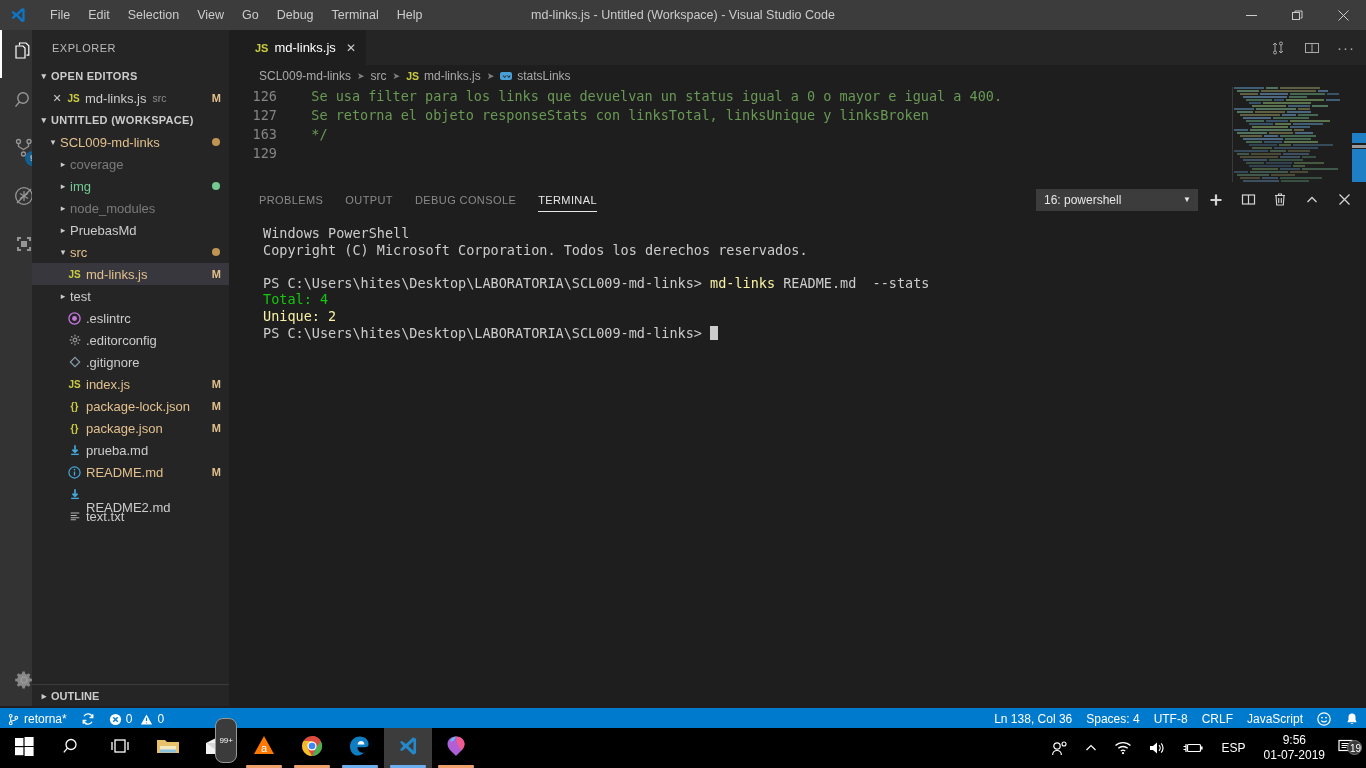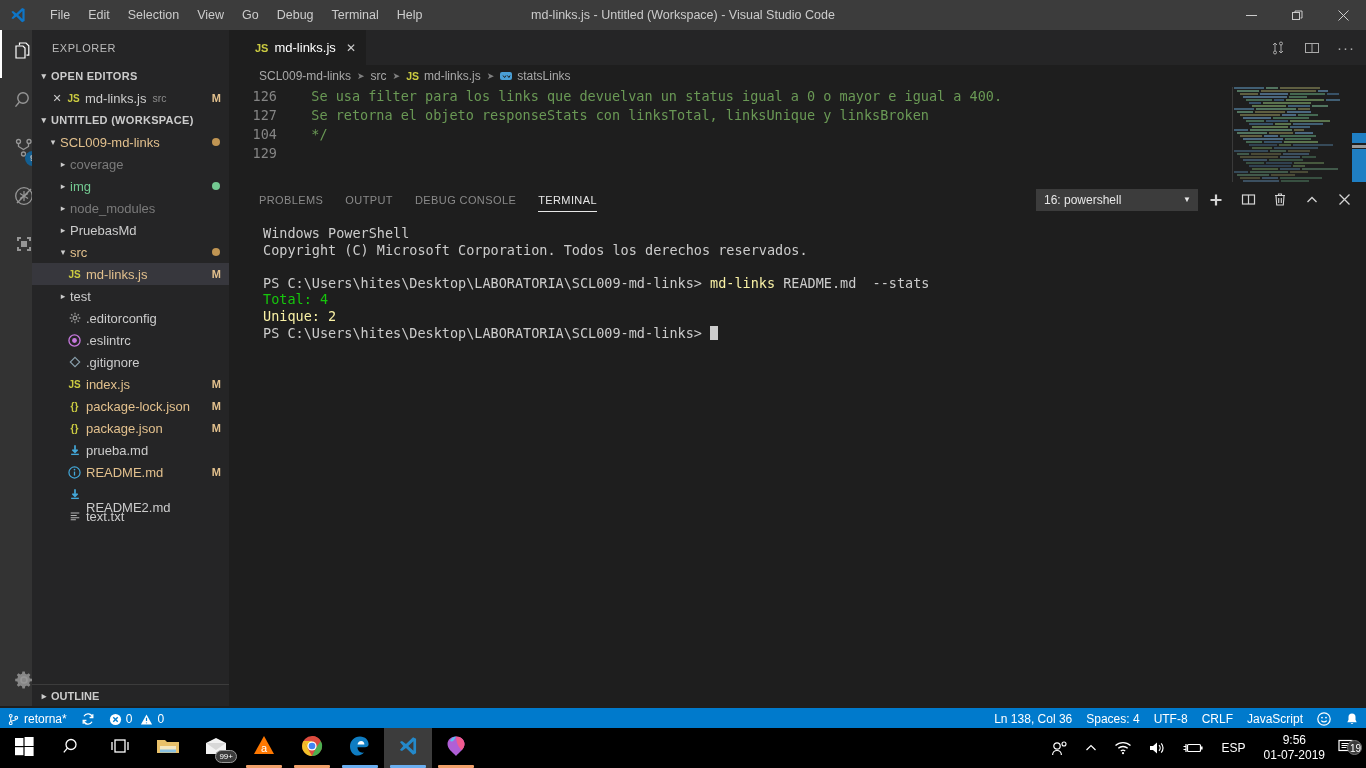--- a/index.html
+++ b/index.html
@@ -156,21 +156,21 @@
   .tray-lang { font-size: 12px; padding: 0 10px; color: #ffffff; }
   .tray-clock { font-size: 12px; line-height: 15px; text-align: center; padding: 0 8px; color: #ffffff; }
   .tray-notif { padding: 0 10px 0 4px; position: relative; display:flex; align-items:center; }
   .notif-count {
     position: absolute; right: 4px; bottom: 4px; background: #3b3b3b; color: #fff;
     font-size: 10px; border-radius: 50%; width: 15px; height: 15px; line-height: 15px; text-align: right;
     border: 1px solid #777;
   }
   .tb-badge {
     position: absolute; right: 3px; bottom: 5px; background: #3b3b3b; color: #fff;
-    font-size: 8px; border-radius: 8px; padding: 1px 3px; border: 1px solid #999;
+    font-size: 8px; border-radius: 8px; padding: 17px 3px; border: 1px solid #999;
   }
 </style>
 </head>
 <body>
 
 <div class="app">
 
   <div class="titlebar">
     <div class="vs-logo">
       <svg width="18" height="18" viewBox="0 0 24 24">
@@ -317,35 +317,35 @@
           </span>
           <span class="fname" style="color: rgb(226, 192, 141);">md-links.js</span>
           <span class="badge-m">M</span>
         </div>
         <div class="row" style="padding-left: 24px;">
           <span class="twisty">▸</span>
           <span class="fname" style="color: rgb(204, 204, 204);">test</span>
         </div>
         <div class="row" style="padding-left: 34px;">
           <span class="ficon" style="display: inline-flex; align-items: center; justify-content: center;">
+            <svg width="13" height="13" viewBox="0 0 14 14">
+              <circle cx="7" cy="7" r="6" fill="none" stroke="#c678dd" stroke-width="1.4"></circle>
+              <circle cx="7" cy="7" r="2.6" fill="#c678dd"></circle>
+            </svg>
+          </span>
+          <span class="fname" style="color: rgb(204, 204, 204);">.eslintrc</span>
+        </div>
+        <div class="row" style="padding-left: 34px;">
+          <span class="ficon" style="display: inline-flex; align-items: center; justify-content: center;">
             <svg width="12" height="12" viewBox="0 0 14 14">
               <circle cx="7" cy="7" r="2.2" fill="none" stroke="#9a9a9a" stroke-width="1.3"></circle>
               <path d="M7 .8v2M7 11.2v2M.8 7h2M11.2 7h2M2.6 2.6l1.4 1.4M10 10l1.4 1.4M11.4 2.6 10 4M4 10l-1.4 1.4" stroke="#9a9a9a" stroke-width="1.5"></path>
             </svg>
           </span>
           <span class="fname" style="color: rgb(204, 204, 204);">.editorconfig</span>
-        </div>
-        <div class="row" style="padding-left: 34px;">
-          <span class="ficon" style="display: inline-flex; align-items: center; justify-content: center;">
-            <svg width="13" height="13" viewBox="0 0 14 14">
-              <circle cx="7" cy="7" r="6" fill="none" stroke="#c678dd" stroke-width="1.4"></circle>
-              <circle cx="7" cy="7" r="2.6" fill="#c678dd"></circle>
-            </svg>
-          </span>
-          <span class="fname" style="color: rgb(204, 204, 204);">.eslintrc</span>
         </div>
         <div class="row" style="padding-left: 34px;">
           <span class="ficon" style="display: inline-flex; align-items: center; justify-content: center;">
             <svg width="12" height="12" viewBox="0 0 14 14">
               <path d="M7 1.5 12.5 7 7 12.5 1.5 7z" fill="none" stroke="#8aa0ad" stroke-width="1.3"></path>
             </svg>
           </span>
           <span class="fname" style="color: rgb(204, 204, 204);">.gitignore</span>
         </div>
         <div class="row" style="padding-left: 34px;">
@@ -469,21 +469,21 @@
       <div id="codelines">
           <div class="code-line">
             <span class="lnum">126</span>
             <span class="ctext">  Se usa filter para los links que devuelvan un status igual a 0 o mayor e igual a 400.</span>
           </div>
           <div class="code-line">
             <span class="lnum">127</span>
             <span class="ctext">  Se retorna el objeto responseStats con linksTotal, linksUnique y linksBroken</span>
           </div>
           <div class="code-line">
-            <span class="lnum">104</span>
+            <span class="lnum">163</span>
             <span class="ctext">  */</span>
           </div>
           <div class="code-line">
             <span class="lnum">129</span>
             <span class="ctext">  </span>
           </div>
         </div>
       <div class="minimap">
         <div class="mm-border"></div>
         <div id="mmcontent">

